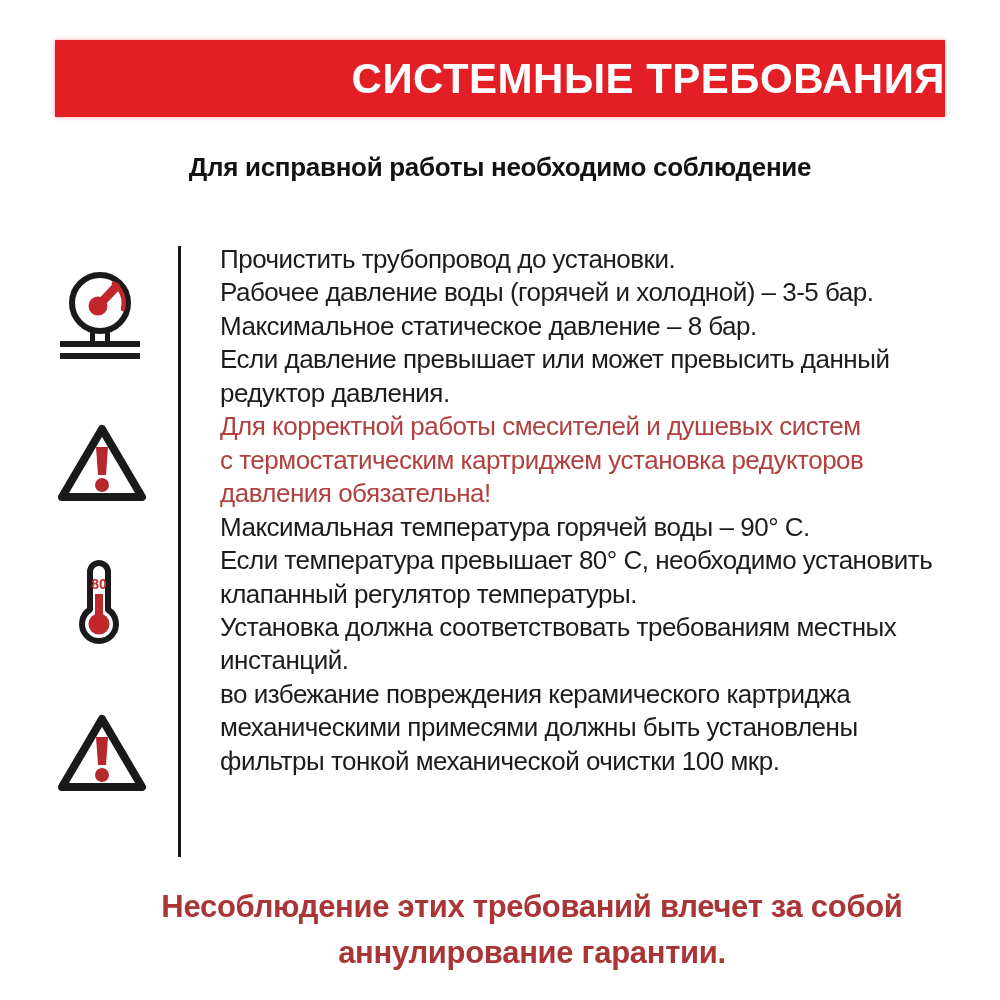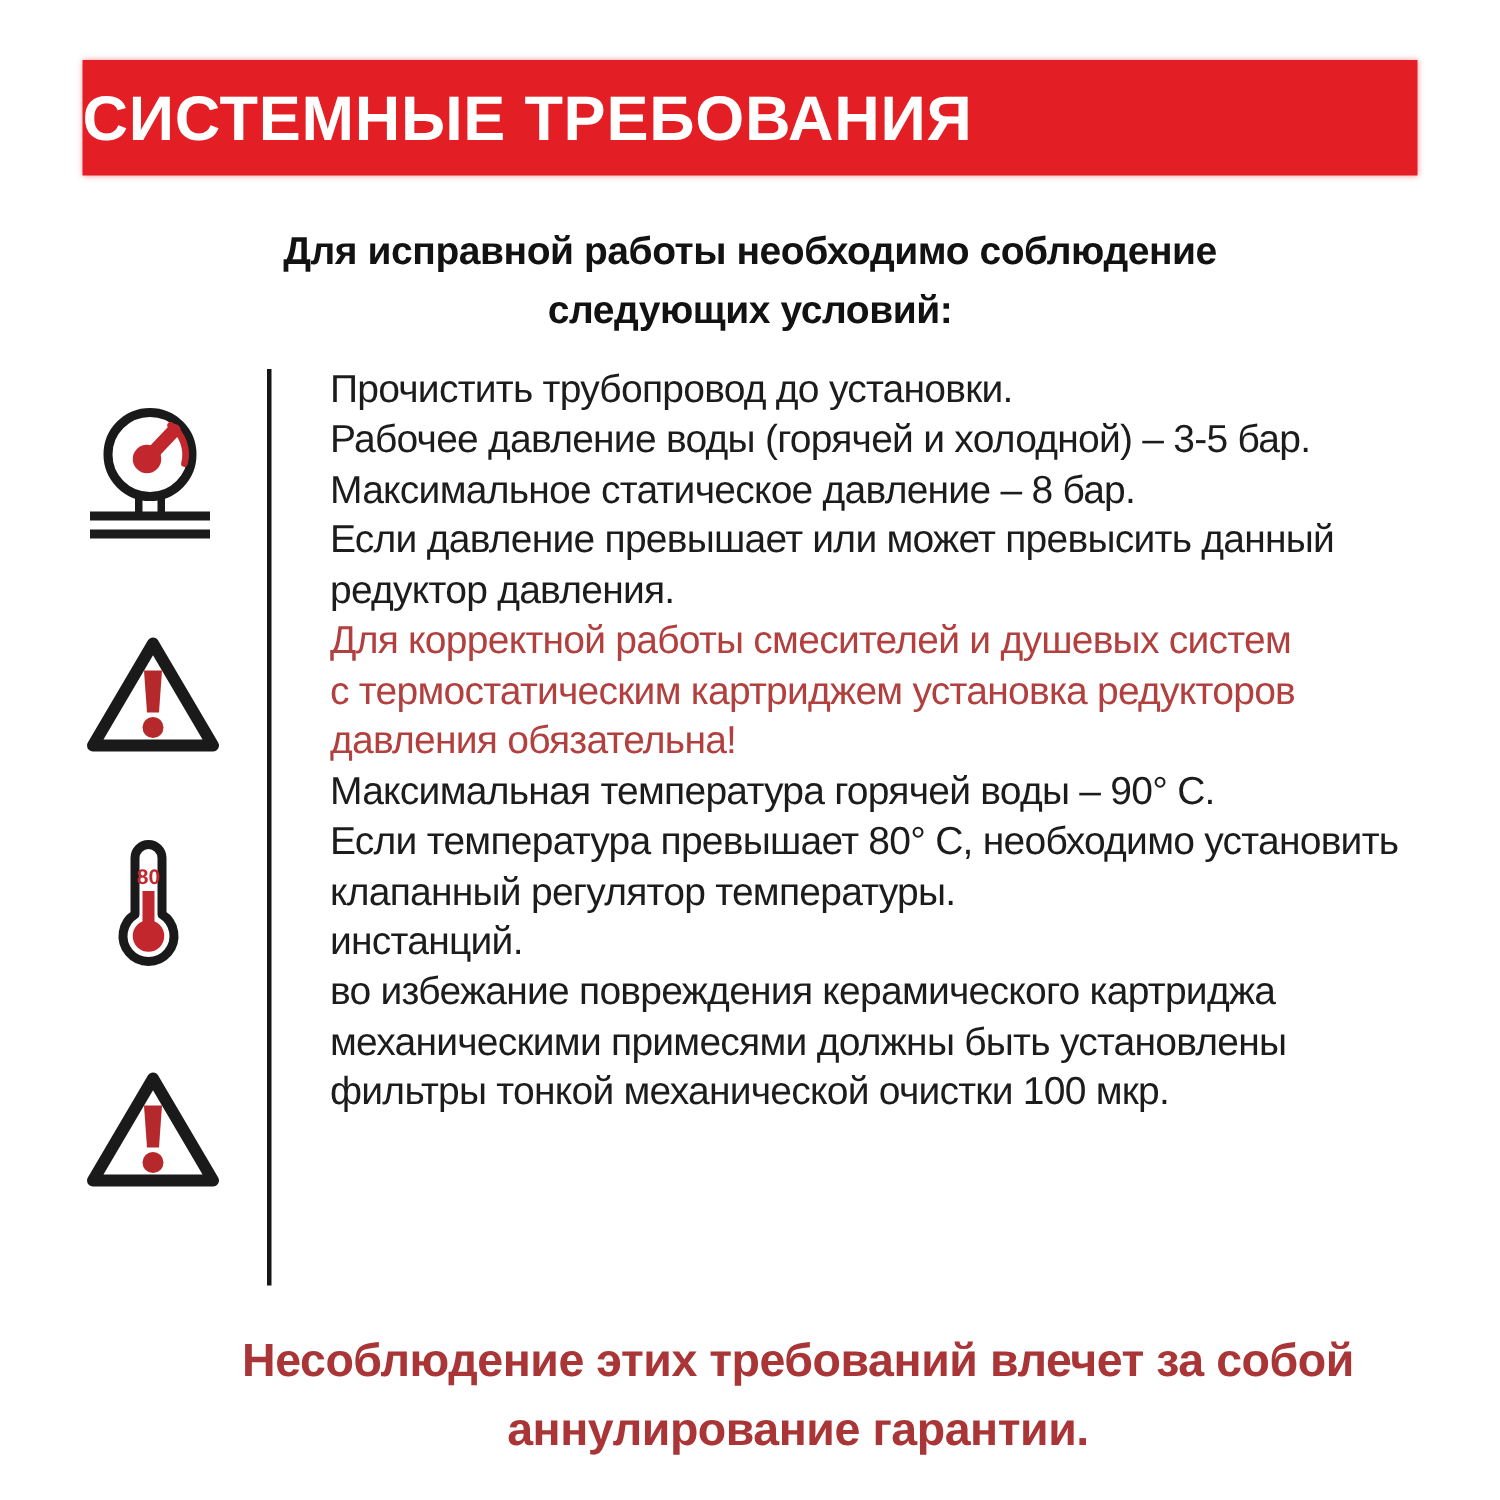--- a/index.html
+++ b/index.html
@@ -21,21 +21,21 @@
     top: 40px;
     width: 890px;
     height: 77px;
     background: var(--banner-bg, #e31e24);
     box-shadow: 0 0 4px rgba(227,30,36,0.45);
   }
   .banner-title {
     width: 100%;
     height: 77px;
     line-height: 77px;
-    text-align: left;
+    text-align: right;
     color: var(--banner-fg, #ffffff);
     font-size: 42px;
     font-weight: bold;
     letter-spacing: 0.5px;
     white-space: nowrap;
   }
   .subtitle {
     position: absolute;
     left: 0;
     top: 148px;
@@ -93,21 +93,20 @@
 <body>
 
 <div class="page">
 
   <div class="banner">
     <div class="banner-title">СИСТЕМНЫЕ ТРЕБОВАНИЯ</div>
   </div>
 
   <div class="subtitle">
     <div>Для исправной работы необходимо соблюдение</div>
-    <div>следующих условий:</div>
   </div>
 
   <div class="icon" style="left:60px; top:270px;">
     <svg width="80" height="90" viewBox="0 0 80 90">
       <circle cx="40" cy="33" r="28" fill="#ffffff" stroke="#1a1a1a" stroke-width="6"></circle>
       <path d="M 53.8 13.5 A 24 24 0 0 1 63 39" fill="none" stroke="#c1272d" stroke-width="4.5" stroke-linecap="round"></path>
       <line x1="38" y1="36" x2="56" y2="17" stroke="#c1272d" stroke-width="9" stroke-linecap="round"></line>
       <circle cx="38" cy="36" r="9.5" fill="#c1272d"></circle>
       <rect x="30" y="58" width="5" height="15" fill="#1a1a1a"></rect>
       <rect x="45" y="58" width="5" height="15" fill="#1a1a1a"></rect>
@@ -148,20 +147,21 @@
       <div class="line">Рабочее давление воды (горячей и холодной) – 3-5 бар.</div>
       <div class="line">Максимальное статическое давление – 8 бар.</div>
       <div class="line">Если давление превышает или может превысить данный</div>
       <div class="line">редуктор давления.</div>
       <div class="line red">Для корректной работы смесителей и душевых систем</div>
       <div class="line red">с термостатическим картриджем установка редукторов</div>
       <div class="line red">давления обязательна!</div>
       <div class="line">Максимальная температура горячей воды – 90° C.</div>
       <div class="line">Если температура превышает 80° C, необходимо установить</div>
       <div class="line">клапанный регулятор температуры.</div>
+      <div class="line">Установка должна соответствовать требованиям местных</div>
       <div class="line">инстанций.</div>
       <div class="line">во избежание повреждения керамического картриджа</div>
       <div class="line">механическими примесями должны быть установлены</div>
       <div class="line">фильтры тонкой механической очистки 100 мкр.</div>
     </div>
 
   <div class="footer">
     <div>Несоблюдение этих требований влечет за собой</div>
     <div>аннулирование гарантии.</div>
   </div>

